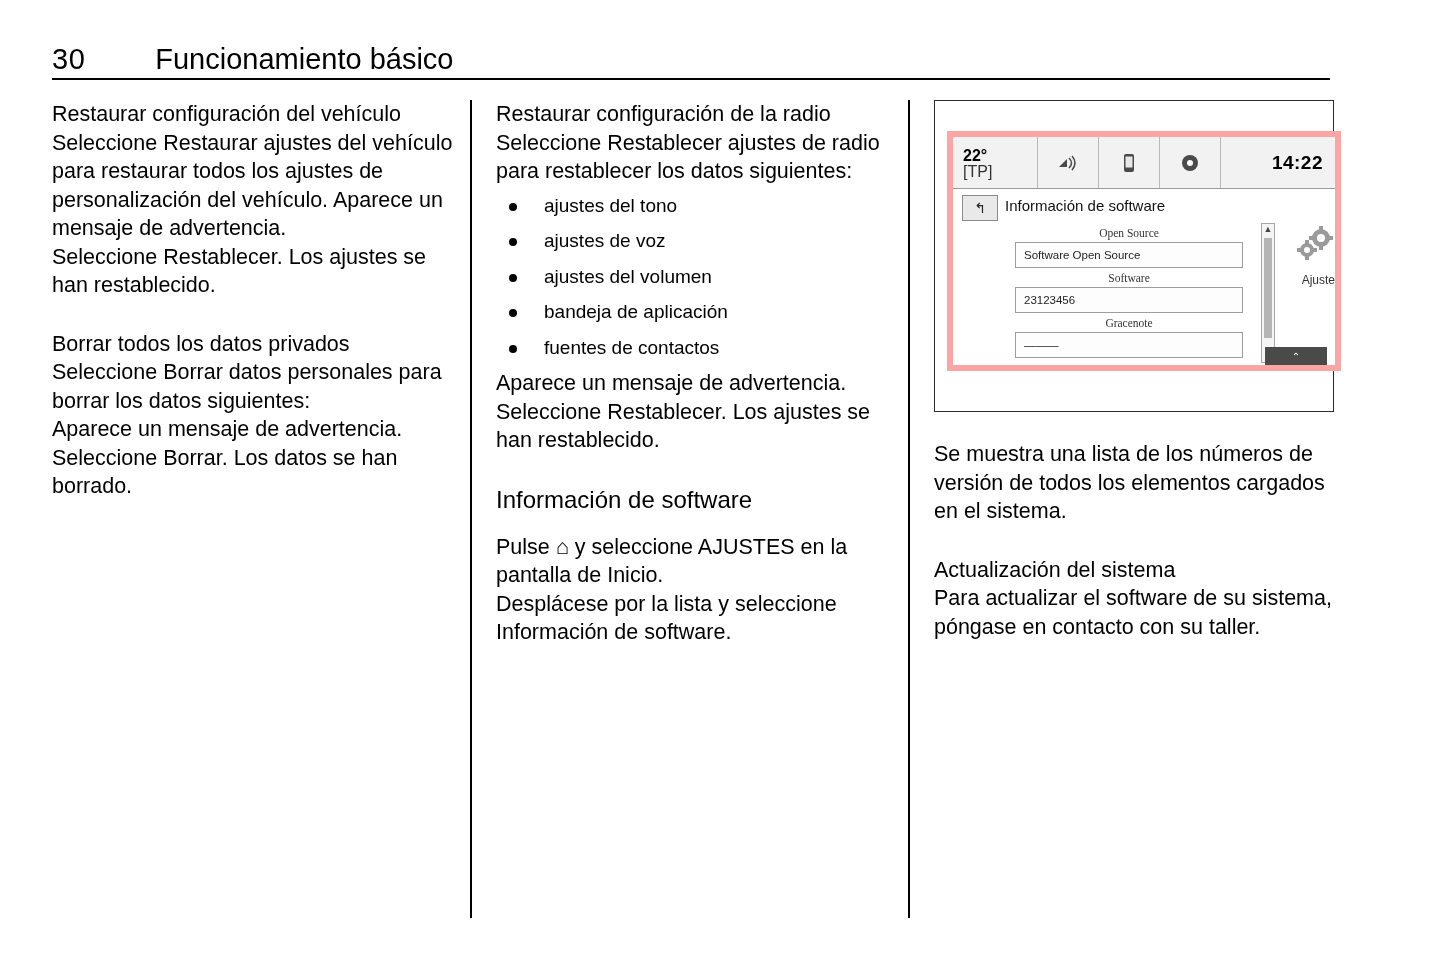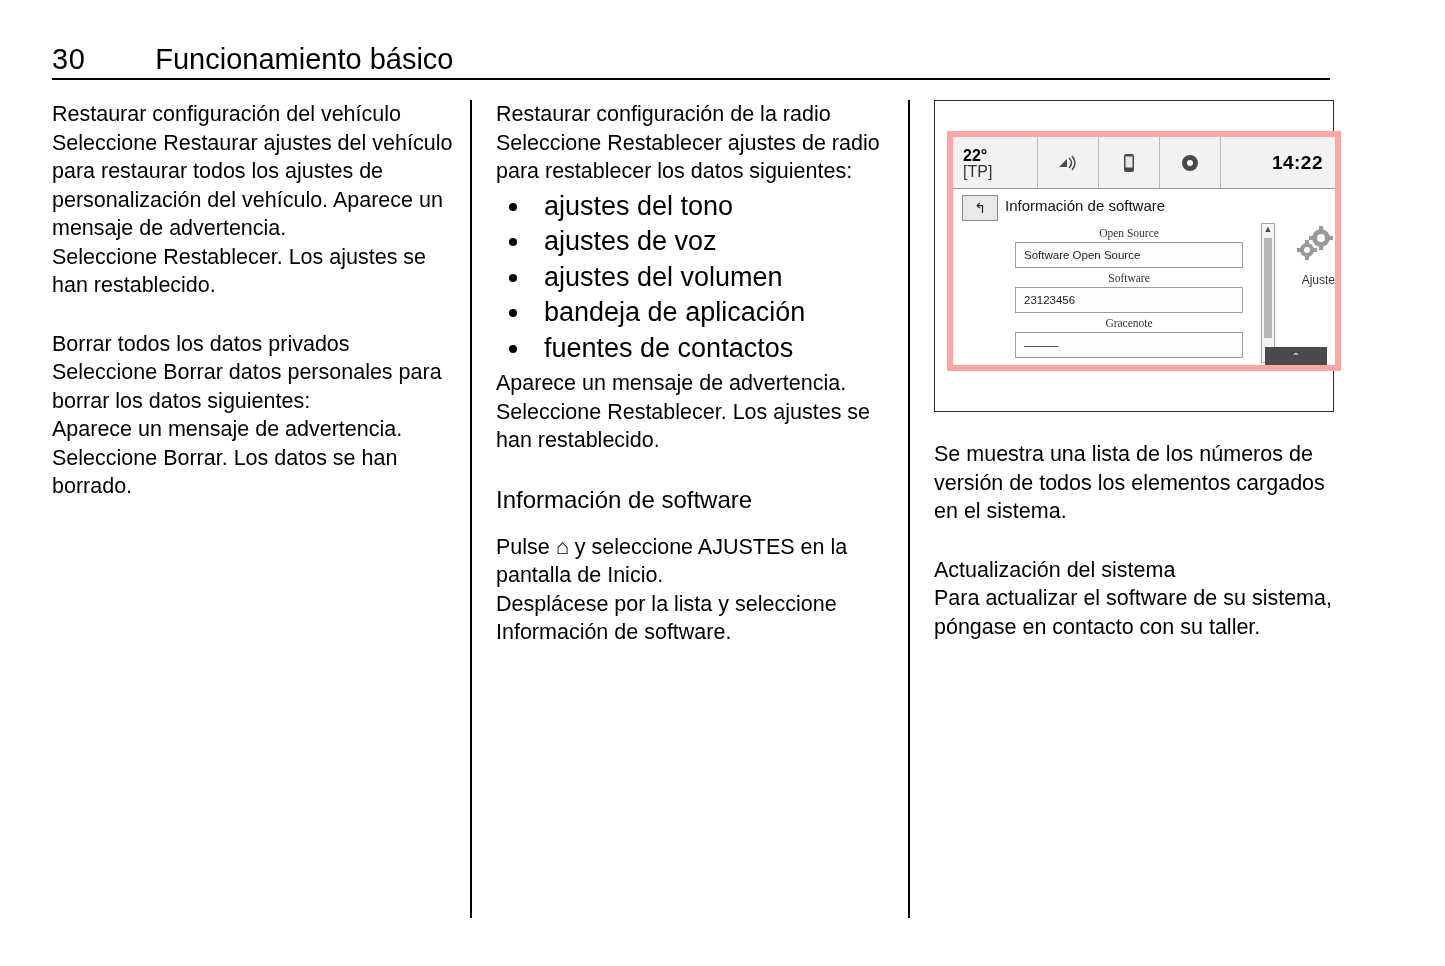--- a/index.html
+++ b/index.html
@@ -88,21 +88,21 @@
   .block-gap { margin-top: 30px; }
   .block-gap-sm { margin-top: 18px; }
 
   ul.bullets {
     list-style: none;
     margin: 6px 0 0 0;
     padding: 0;
   }
   ul.bullets li {
     position: relative;
-    font-size: 27px;
+    font-size: 19px;
     line-height: 28.5px;
     padding-left: 48px;
     margin-bottom: 7px;
   }
   ul.bullets li::before {
     content: "";
     position: absolute;
     left: 13px;
     top: 11px;
     width: 8px;

